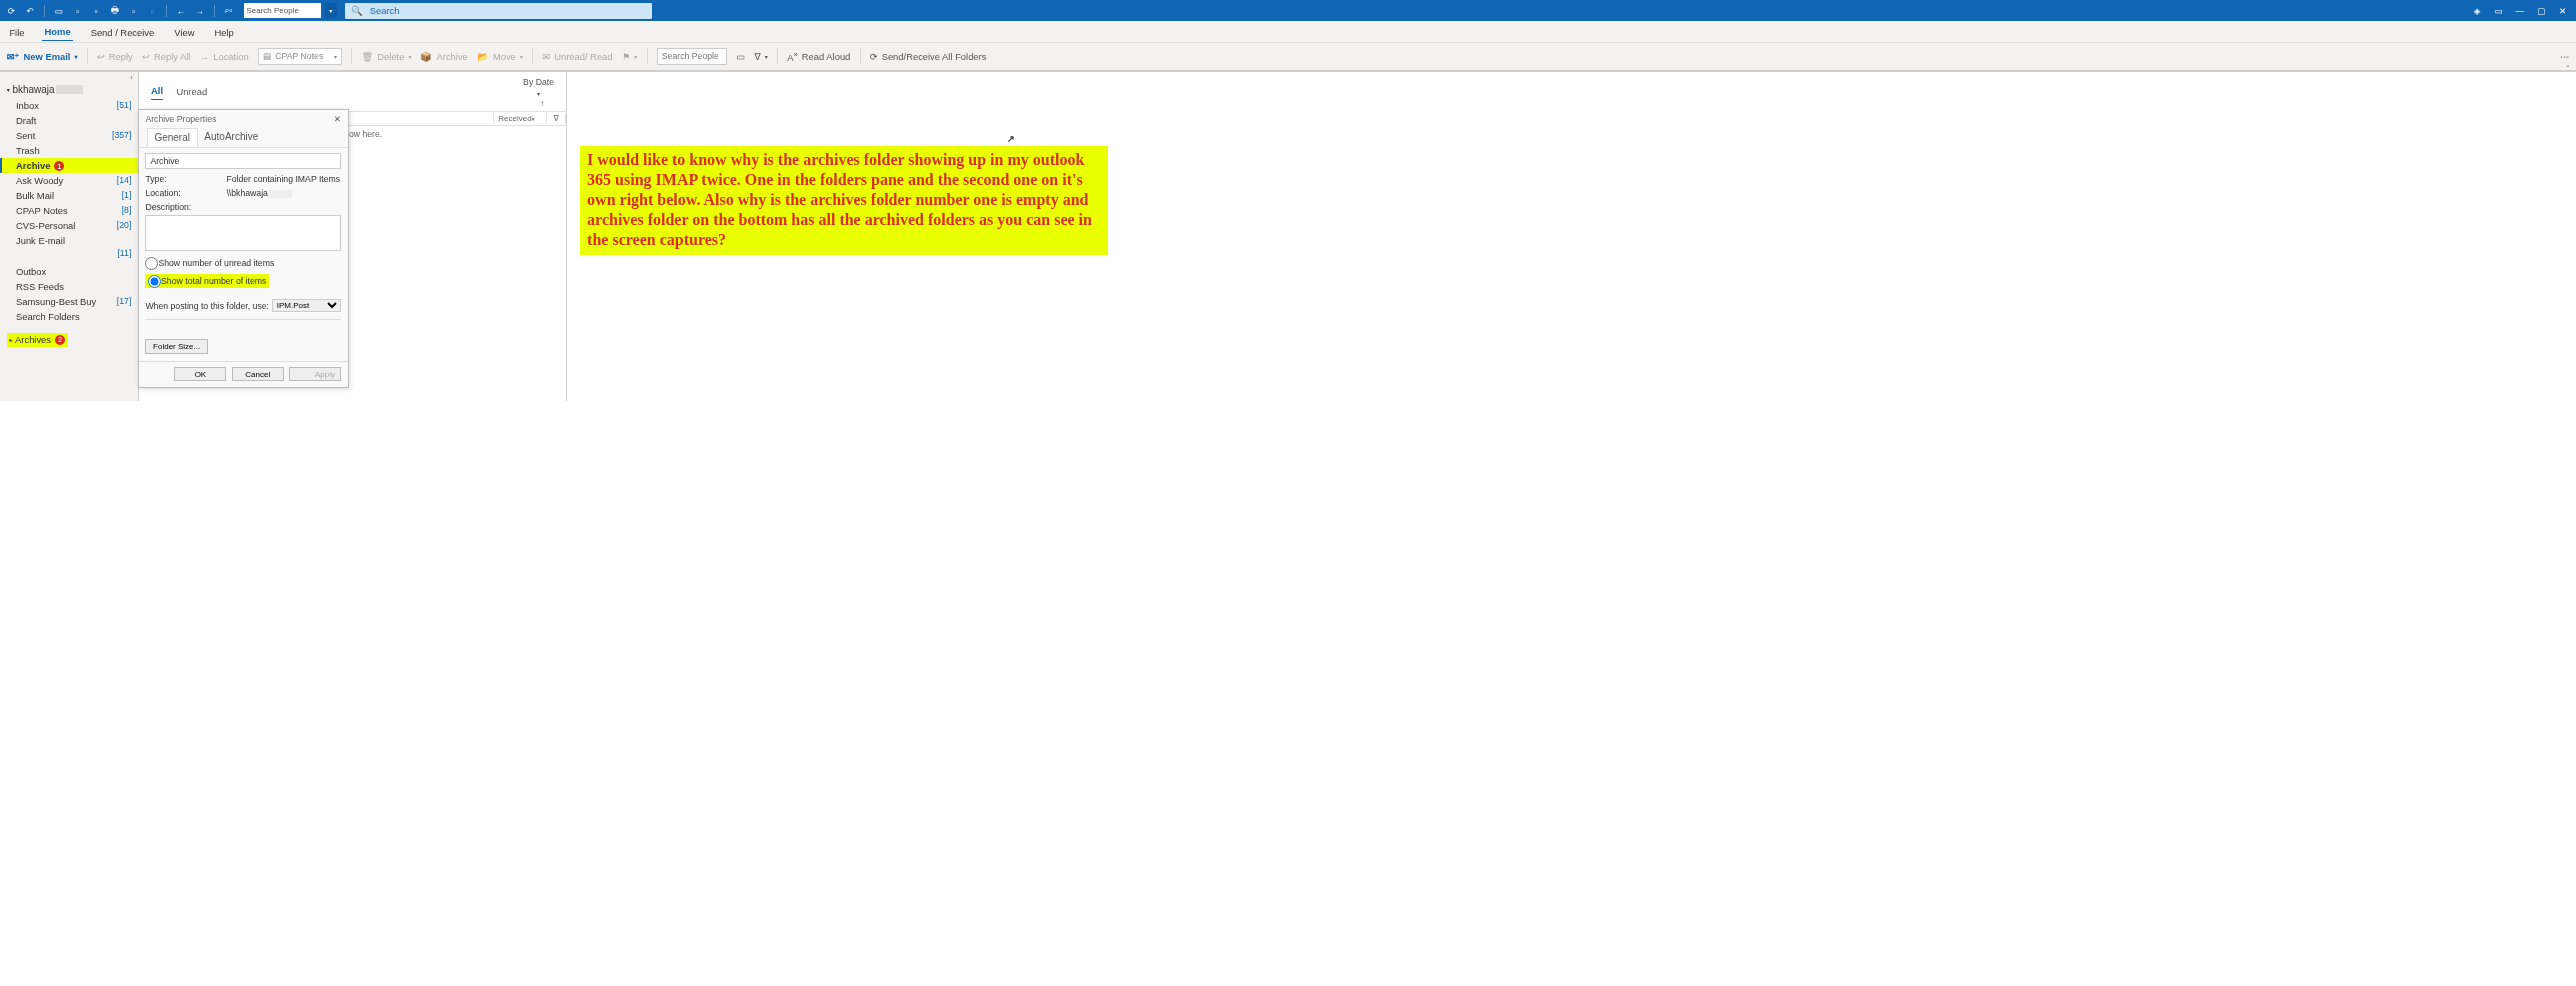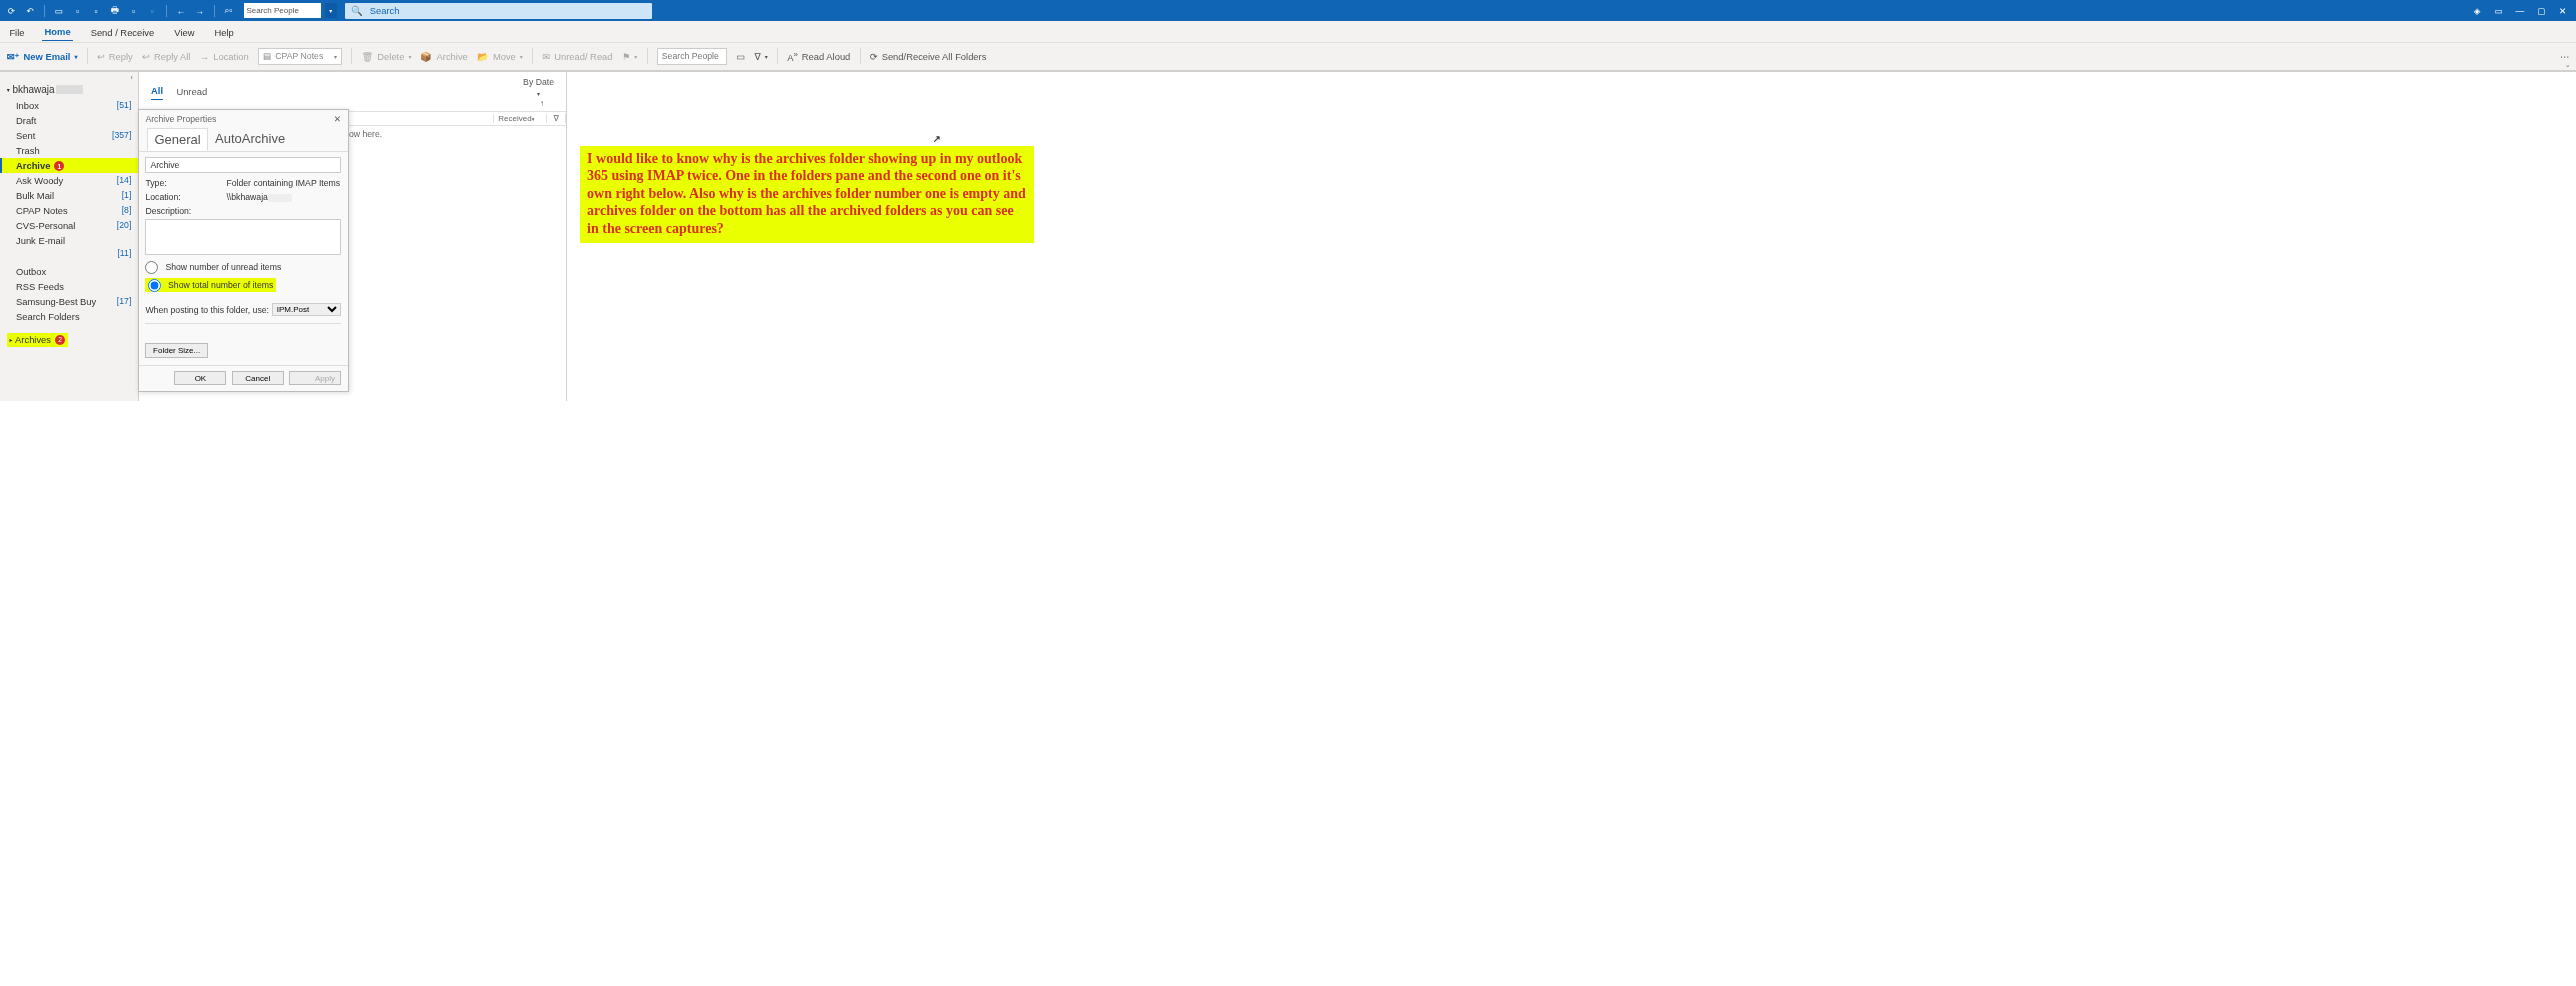--- a/index.html
+++ b/index.html
@@ -54,42 +54,42 @@
 .list-pane .tabs .tab.active { color: #1066b5; font-weight: 600; border-bottom: 1.3px solid #1066b5; }
 .list-pane .tabs .sort { margin-left: auto; color: #555; font-size: 8.7px; display: flex; align-items: center; gap: 2.7px; flex-direction: column; }
 .list-pane .tabs .updown { font-size: 8px; margin-left: 6.7px; }
 .list-pane .headers { display: flex; border-top: 0.7px solid #e0e0e0; border-bottom: 0.7px solid #e0e0e0; font-size: 8px; color: #666; height: 14.7px; align-items: center; }
 .list-pane .headers div { border-right: 0.7px solid #e0e0e0; padding: 0 4px; }
 .list-pane .empty { text-align: center; color: #666; font-size: 8.7px; padding-top: 2.7px; }
 
 .dialog { position: absolute; left: -1.3px; top: 37px; width: 211px; background: #f9f9f9; border: 0.7px solid #bbb; box-shadow: 1.3px 1.3px 5.3px rgba(0,0,0,0.15); }
 .dialog .dlg-title { display: flex; justify-content: space-between; padding: 4px 6.7px; color: #666; font-size: 8.7px; }
 .dialog .dlg-title .close { cursor: pointer; }
-.dialog .dlg-tabs { display: flex; padding-left: 8px; font-size: 13px; border-bottom: 0.7px solid #ddd; }
+.dialog .dlg-tabs { display: flex; padding-left: 8px; font-size: 10px; border-bottom: 0.7px solid #ddd; }
 .dialog .dlg-tabs .dtab { padding: 3.3px 6.7px; color: #555; cursor: pointer; }
 .dialog .dlg-tabs .dtab.active { background: #fff; border: 0.7px solid #ddd; border-bottom: 0.7px solid #fff; margin-bottom: -0.7px; }
 .dialog .dlg-body { padding: 5.3px 6.7px 6.7px; font-size: 8.7px; }
 .dialog .row { display: flex; margin-bottom: 4px; }
 .dialog .row .lbl { width: 37px; color: #333; }
 .dialog .row .val { flex: 1; color: #333; margin-left: 44px; }
 .dialog .namebox { border: 0.7px solid #ccc; background: #fff; padding: 2px 4px; margin-bottom: 5.3px; }
 .dialog textarea { width: 100%; height: 36px; border: 0.7px solid #ccc; resize: none; }
-.dialog .radio { display: flex; align-items: center; gap: 7px; margin-top: 4px; }
+.dialog .radio { display: flex; align-items: center; gap: 0; margin-top: 4px; }
 .dialog .radio input { margin: 0; }
 .dialog .radio.hl { background: #eaff00; display: inline-flex; padding: 0.7px 2.7px; }
 .dialog .posting { display: flex; align-items: center; gap: 2.7px; margin-top: 9.4px; border-bottom: 0.7px solid #ddd; padding-bottom: 6.7px;}
 .dialog .posting select { flex: 1; border: 0.7px solid #ccc; height: 13.4px; font-size: 8px; }
 .dialog .fsize { margin-top: 18.7px; }
 .dialog .fsize button { border: 0.7px solid #bbb; background: #eee; padding: 2px 6.7px; font-size: 8px; }
 .dialog .dlg-buttons { display: flex; gap: 5.3px; justify-content: flex-end; border-top: 0.7px solid #ddd; padding: 5.3px 6.7px; }
 .dialog .dlg-buttons button { width: 52px; height: 14.7px; border: 0.7px solid #bbb; background: #eee; font-size: 8px; }
 .dialog .dlg-buttons button:last-child { color: #aaa; padding-left: 20px; }
 
 .reading-pane { flex: 1; padding: 74px 0 0 13.4px; }
-.question-box { background: #eaff00; color: #d93025; font-family: Georgia, "Times New Roman", serif; font-weight: bold; font-size: 14px; line-height: 1.25; width: 454px; padding: 4px 6.7px 5.3px; }
+.question-box { background: #eaff00; color: #d93025; font-family: Georgia, "Times New Roman", serif; font-weight: bold; font-size: 16px; line-height: 1.25; width: 528px; padding: 4px 6.7px 5.3px; }
 .cursor-arrow { position: relative; }
 .cursor-arrow::after { content: "↖"; position: absolute; right: 94px; top: -12px; font-size: 9.4px; color: #333; transform: scaleX(-1); }
 
 .big-right { flex: 1; background: #fff; }
 </style>
 </head>
 <body>
 
 <div class="title-bar">
   <div class="qat">

